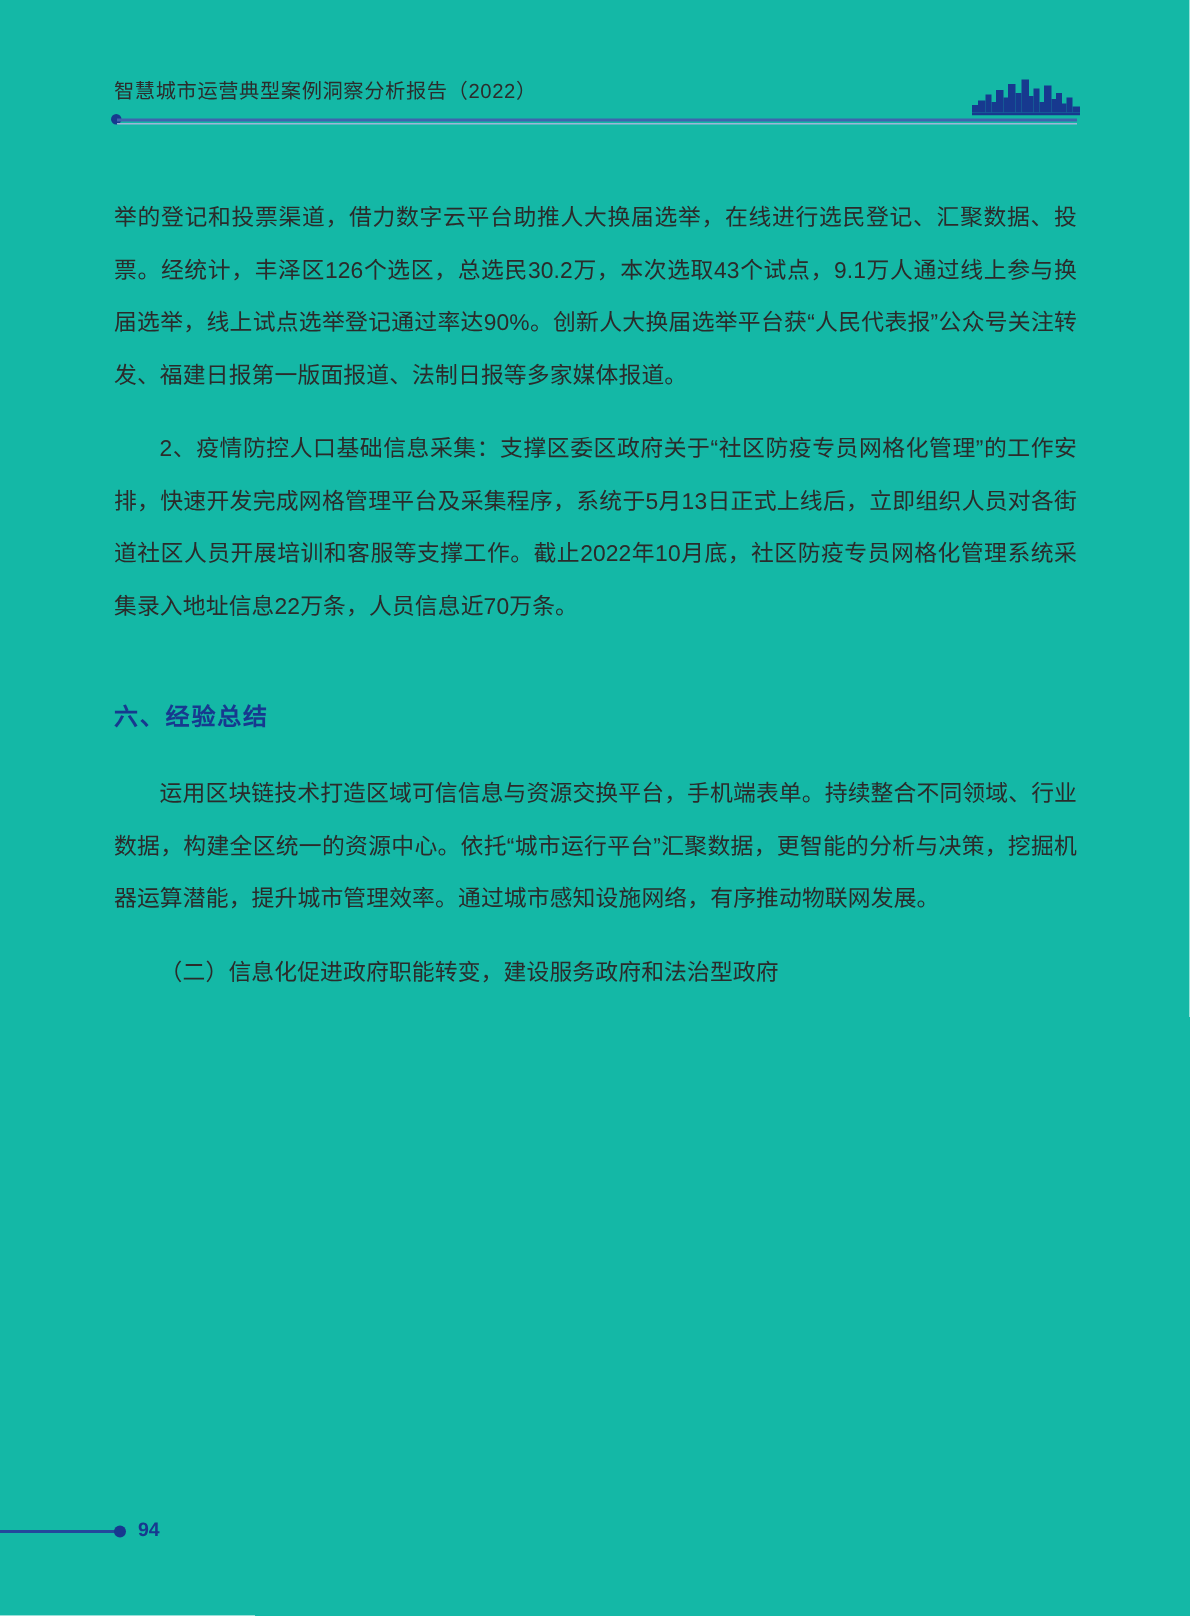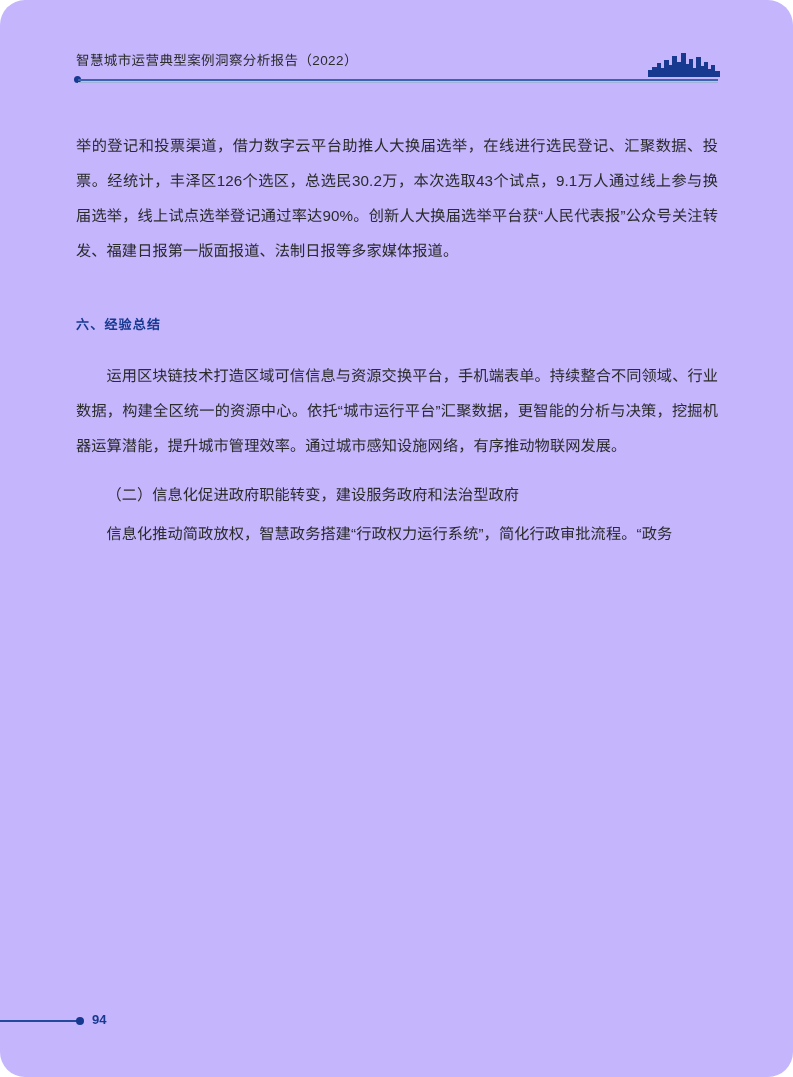--- a/index.html
+++ b/index.html
@@ -7,25 +7,24 @@
     margin: 0;
     padding: 0;
     background: #ffffff;
   }
 
   .page {
     position: relative;
     width: 793px;
     height: 1077px;
     margin: 0 auto;
-    background: #c4b5fd;
+    background: #14b8a6;
     box-sizing: border-box;
     overflow: hidden;
     font-family: "Liberation Sans", "DejaVu Sans", sans-serif;
-    border-radius: 25px;
   }
 
   
   .page-header {
     position: absolute;
     left: 0;
     top: 0;
     width: 793px;
     height: 92px;
   }
@@ -98,21 +97,21 @@
   }
 
   p.indent {
     text-indent: 2em;
   }
 
   p.spaced-top { margin-top: 14px; }
 
   h2.section-heading {
     margin: 42px 0 18px 0;
-    font-size: 13px;
+    font-size: 16px;
     font-weight: bold;
     color: #17398f;
     letter-spacing: 1.2px;
     line-height: 30px;
     font-family: "Liberation Sans", "DejaVu Sans", sans-serif;
   }
 
   h3.sub-heading {
     margin: 0 0 4px 0;
     font-size: 15.2px;
@@ -198,31 +197,31 @@
           <rect x="0" y="24" width="72" height="2"></rect>
         </g>
       </svg>
     </div>
   </div>
 
   <div class="content">
 
     <p class="body-para">举的登记和投票渠道，借力数字云平台助推人大换届选举，在线进行选民登记、汇聚数据、投票。经统计，丰泽区126个选区，总选民30.2万，本次选取43个试点，9.1万人通过线上参与换届选举，线上试点选举登记通过率达90%。创新人大换届选举平台获“人民代表报”公众号关注转发、福建日报第一版面报道、法制日报等多家媒体报道。</p>
 
+    <p class="body-para indent spaced-top">2、疫情防控人口基础信息采集：支撑区委区政府关于“社区防疫专员网格化管理”的工作安排，快速开发完成网格管理平台及采集程序，系统于5月13日正式上线后，立即组织人员对各街道社区人员开展培训和客服等支撑工作。截止2022年10月底，社区防疫专员网格化管理系统采集录入地址信息22万条，人员信息近70万条。</p>
 
 
 
     <h2 class="section-heading">六、经验总结</h2>
 
 
     <p class="body-para indent">运用区块链技术打造区域可信信息与资源交换平台，手机端表单。持续整合不同领域、行业数据，构建全区统一的资源中心。依托“城市运行平台”汇聚数据，更智能的分析与决策，挖掘机器运算潜能，提升城市管理效率。通过城市感知设施网络，有序推动物联网发展。</p>
 
     <h3 class="sub-heading" style="margin-top:14px">（二）信息化促进政府职能转变，建设服务政府和法治型政府</h3>
 
-    <p class="body-para indent">信息化推动简政放权，智慧政务搭建“行政权力运行系统”，简化行政审批流程。“政务</p>
 
   </div>
 
   <div class="page-footer">
     <div class="footer-rule"></div>
     <div class="footer-dot"></div>
     <div class="footer-pageno">94</div>
   </div>
 
 </div>

